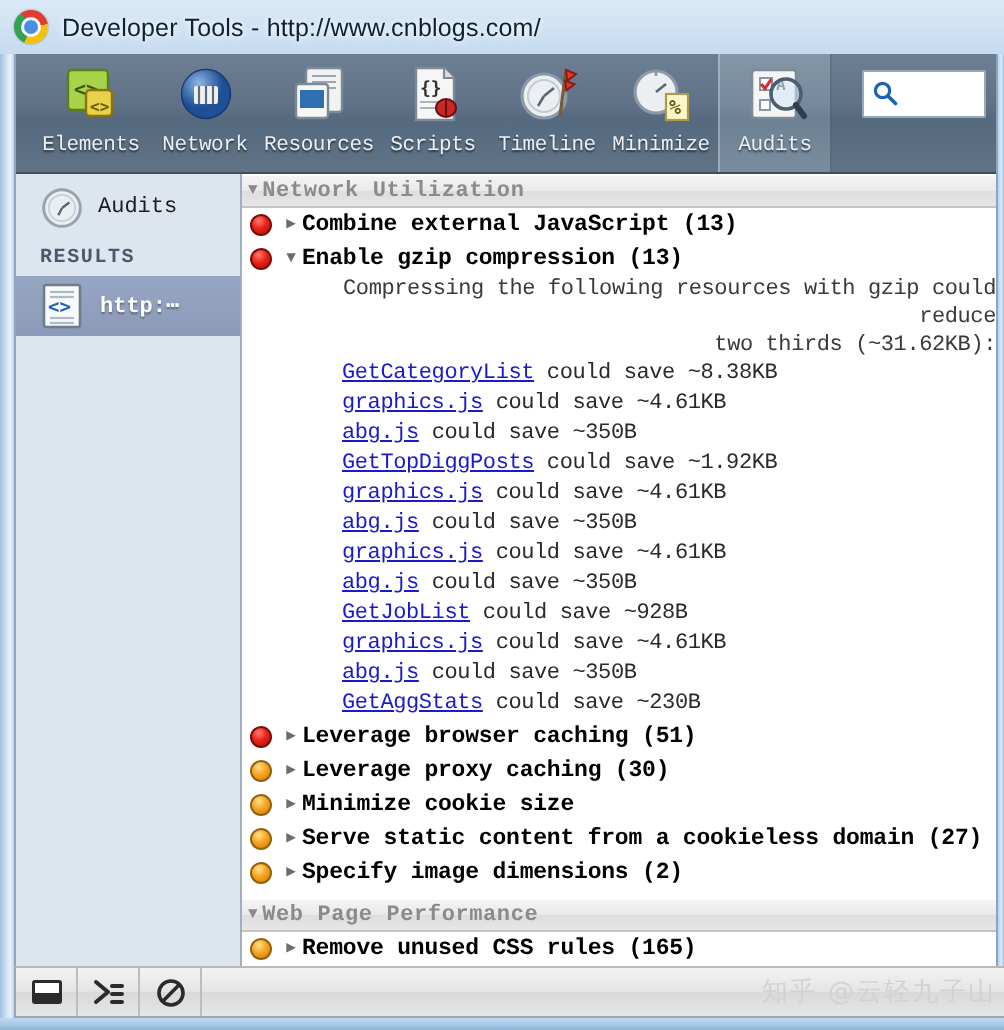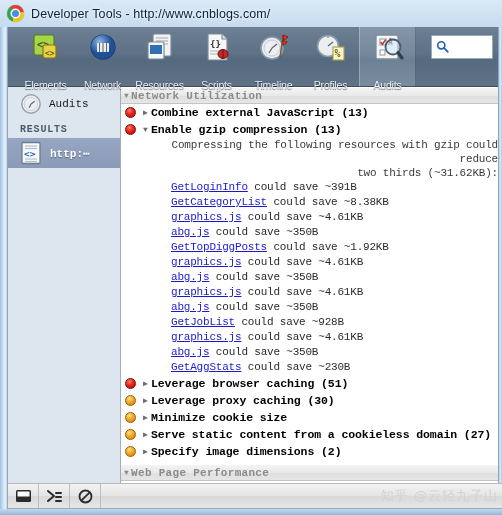--- a/index.html
+++ b/index.html
@@ -126,24 +126,24 @@
     background: linear-gradient(180deg, #8496a8 0%, #76899c 45%, #6d8194 55%, #7a8d9f 100%);
     box-shadow: inset 1px 0 0 rgba(255,255,255,.28), inset -1px 0 0 rgba(0,0,0,.22);
   }
   .tab-icon {
     width: 32px;
     height: 32px;
     flex: none;
     position: relative;
   }
   .tab-label {
-    font-family: Liberation Sans, sans-serif;
+    font-family: Liberation Mono, monospace;
     font-size: 10.5px;
     color: #e9eff5;
-    margin-top: 16px;
+    margin-top: 4px;
     letter-spacing: -.2px;
     white-space: nowrap;
     text-shadow: 0 1px 1px rgba(0,0,0,.55);
   }
   .toolbar-overflow {
     display: flex;
     align-items: center;
     justify-content: center;
     width: 30px;
     margin-left: 8px;
@@ -466,21 +466,21 @@
       <div class="tab">
         <div class="tab-icon">
           <svg viewBox="0 0 32 32" width="32" height="32">
             <circle cx="13" cy="15" r="10.5" fill="#eceff2" stroke="#8d99a6" stroke-width="1.6"></circle>
             <line x1="13" y1="5" x2="13" y2="7" stroke="#8d99a6" stroke-width="1.4"></line>
             <line x1="13" y1="15" x2="18" y2="11" stroke="#5a6773" stroke-width="1.3"></line>
             <rect x="18" y="16" width="11" height="13" fill="#fdf6c8" stroke="#a99c4a" stroke-width="1.1"></rect>
             <text x="19.5" y="26" font-family="monospace" font-size="10" fill="#6a5f10" font-weight="bold">%</text>
           </svg>
         </div>
-        <div class="tab-label">Profiles</div>
+        <div class="tab-label">Minimize</div>
       </div>
 
       <div class="tab active">
         <div class="tab-icon">
           <svg viewBox="0 0 32 32" width="32" height="32">
             <rect x="4" y="4" width="22" height="24" rx="1.5" fill="#f5f5f5" stroke="#7d8a97" stroke-width="1.3"></rect>
             <rect x="8" y="8" width="6" height="6" fill="#fff" stroke="#8a97a4" stroke-width="1"></rect>
             <path d="M8.5 11 l2 2.2 3.2 -4.6" fill="none" stroke="#d2302c" stroke-width="1.6"></path>
             <text x="16" y="14" font-family="monospace" font-size="8" fill="#555" font-weight="bold">A</text>
             <rect x="8" y="19" width="5" height="5" fill="#fff" stroke="#8a97a4" stroke-width="1"></rect>
@@ -548,21 +548,20 @@
         <div class="rule-row">
           <span class="sev-dot red"></span>
           <span class="disclosure">▼</span>
           <span class="rule-title">Enable gzip compression  (13)</span>
         </div>
 
         <div class="detail-block">
           <div class="detail-para">Compressing the following resources with gzip could reduce</div>
           <div class="detail-para">two thirds (~31.62KB):</div>
           <div id="gzip-items">
-              <div class="detail-item"><span class="res-link">GetLoginInfo</span><span> could save ~391B</span></div>
               <div class="detail-item"><span class="res-link">GetCategoryList</span><span> could save ~8.38KB</span></div>
               <div class="detail-item"><span class="res-link">graphics.js</span><span> could save ~4.61KB</span></div>
               <div class="detail-item"><span class="res-link">abg.js</span><span> could save ~350B</span></div>
               <div class="detail-item"><span class="res-link">GetTopDiggPosts</span><span> could save ~1.92KB</span></div>
               <div class="detail-item"><span class="res-link">graphics.js</span><span> could save ~4.61KB</span></div>
               <div class="detail-item"><span class="res-link">abg.js</span><span> could save ~350B</span></div>
               <div class="detail-item"><span class="res-link">graphics.js</span><span> could save ~4.61KB</span></div>
               <div class="detail-item"><span class="res-link">abg.js</span><span> could save ~350B</span></div>
               <div class="detail-item"><span class="res-link">GetJobList</span><span> could save ~928B</span></div>
               <div class="detail-item"><span class="res-link">graphics.js</span><span> could save ~4.61KB</span></div>

